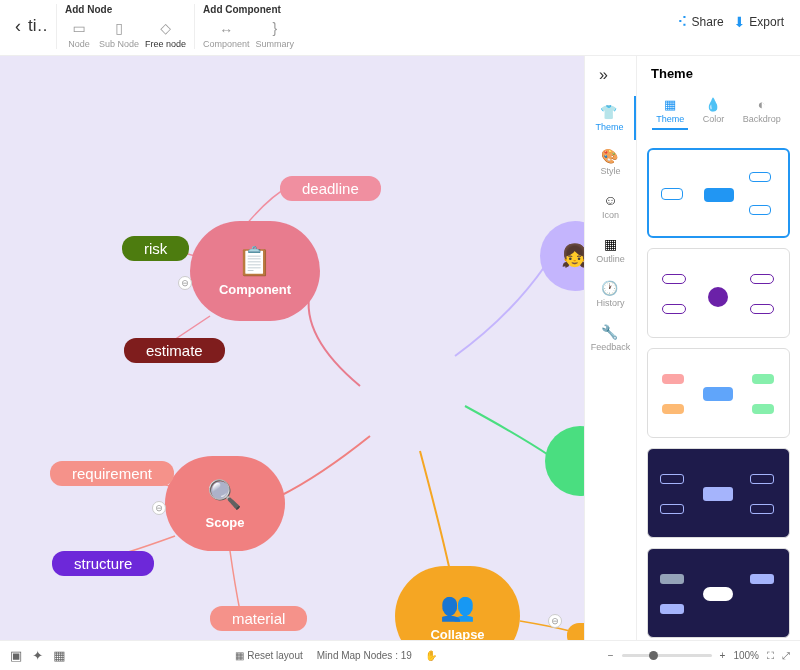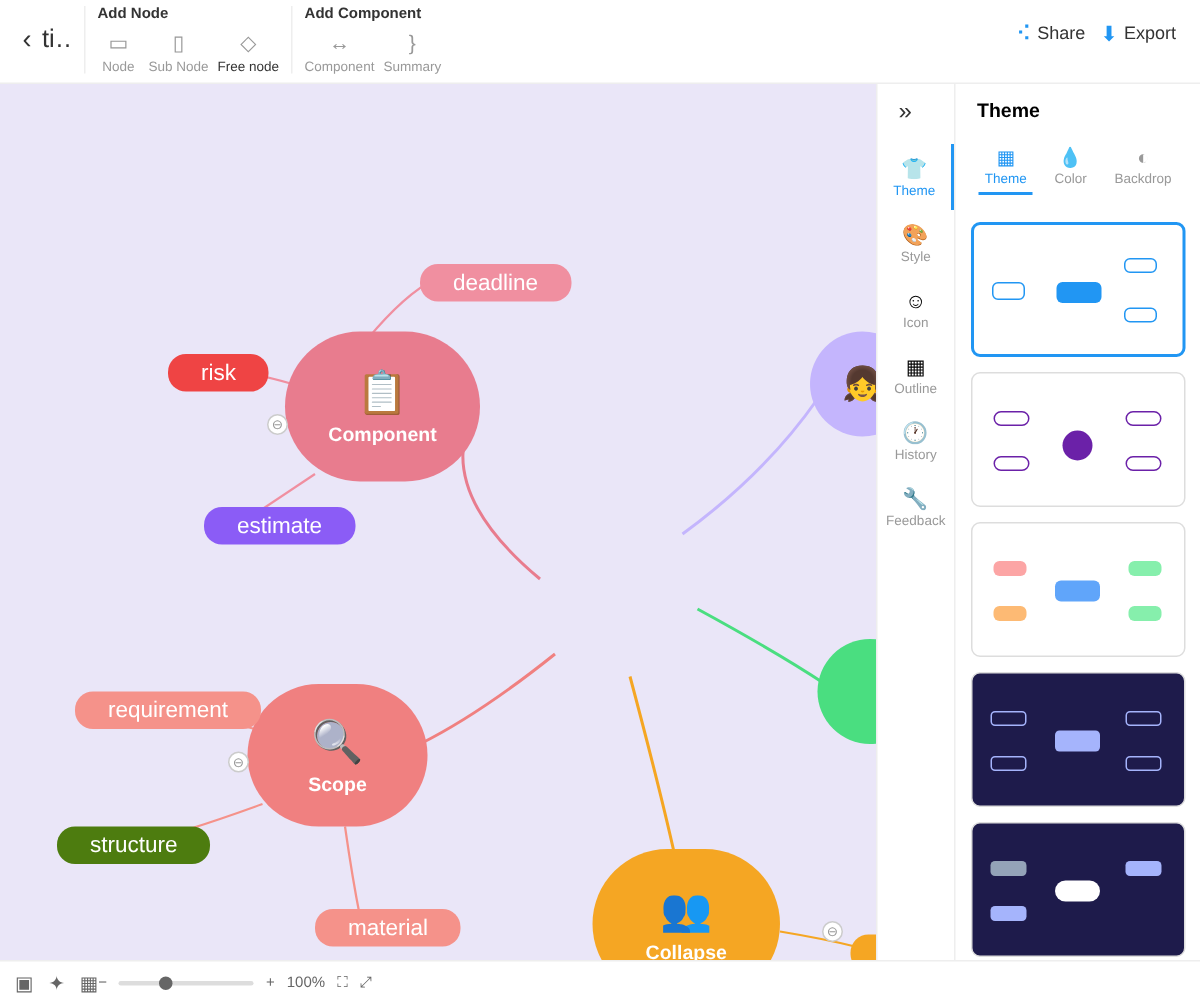--- a/index.html
+++ b/index.html
@@ -22,24 +22,24 @@
 .canvas{position:absolute;top:56px;left:0;right:216px;bottom:30px;background:#eae6f8;overflow:hidden}
 .node{position:absolute;border-radius:50px;display:flex;flex-direction:column;align-items:center;justify-content:center;color:#fff;font-weight:bold}
 .central{width:120px;height:120px;border-radius:50%;background:#a855f7;left:350px;top:275px;font-size:16px;box-shadow:0 2px 8px rgba(0,0,0,0.1)}
 .planning{width:130px;height:100px;background:#e87c8e;left:190px;top:165px;font-size:13px}
 .scope{width:120px;height:95px;background:#f08080;left:165px;top:400px;font-size:13px}
 .resources{width:125px;height:100px;background:#f5a623;left:395px;top:510px;font-size:13px}
 .green{width:70px;height:70px;border-radius:50%;background:#4ade80;left:545px;top:370px}
 .purple{width:70px;height:70px;border-radius:50%;background:#c4b5fd;left:540px;top:165px}
 .tag{position:absolute;padding:4px 22px;border-radius:12px;font-size:15px;color:#fff}
 .t-deadline{background:#f08fa0;left:280px;top:120px}
-.t-risk{background:#ef4444;left:112px;top:180px}
-.t-estimate{background:#8b5cf6;left:136px;top:282px}
+.t-risk{background:#4d7c0f;left:122px;top:180px}
+.t-estimate{background:#7f1d1d;left:124px;top:282px}
 .t-req{background:#f5928a;left:50px;top:405px}
-.t-struct{background:#4d7c0f;left:38px;top:495px}
+.t-struct{background:#6d28d9;left:52px;top:495px}
 .t-material{background:#f5928a;left:210px;top:550px}
 .t-s{background:#f5a623;left:567px;top:567px}
 .nodeicon{font-size:28px;margin-bottom:4px}
 .collapse-handle{position:absolute;width:14px;height:14px;border-radius:50%;background:#fff;border:1px solid #ccc;font-size:9px;color:#999;display:flex;align-items:center;justify-content:center;cursor:pointer}
 svg.connections{position:absolute;top:0;left:0;width:100%;height:100%;pointer-events:none}
 .rightpanel{position:absolute;top:56px;right:0;width:216px;bottom:30px;background:#fff;border-left:1px solid #eee;display:flex}
 .sidetabs{width:52px;border-right:1px solid #eee;display:flex;flex-direction:column;align-items:center;padding-top:40px}
 .stab{display:flex;flex-direction:column;align-items:center;padding:8px 0;cursor:pointer;width:100%}
 .stab.active{color:#2196f3;border-right:2px solid #2196f3}
 .stab .si{font-size:14px}
@@ -251,20 +251,25 @@
     </div>
   </div>
 </div>
 
 <div class="bottombar">
   <div class="bb-left">
     <span>▣</span>
     <span>✦</span>
     <span>▦</span>
   </div>
+  <div class="bb-center">
+    <span>▦ <span>Reset layout</span></span>
+    <span><span>Mind Map Nodes :</span> <span>19</span></span>
+    <span>✋</span>
+  </div>
   <div class="bb-right">
     <span>−</span>
     <div class="zoom-slider">
         <div class="zoom-thumb"></div>
       </div>
     <span>+</span>
     <span>100%</span>
     <span>⛶</span>
     <span>⤢</span>
   </div>

